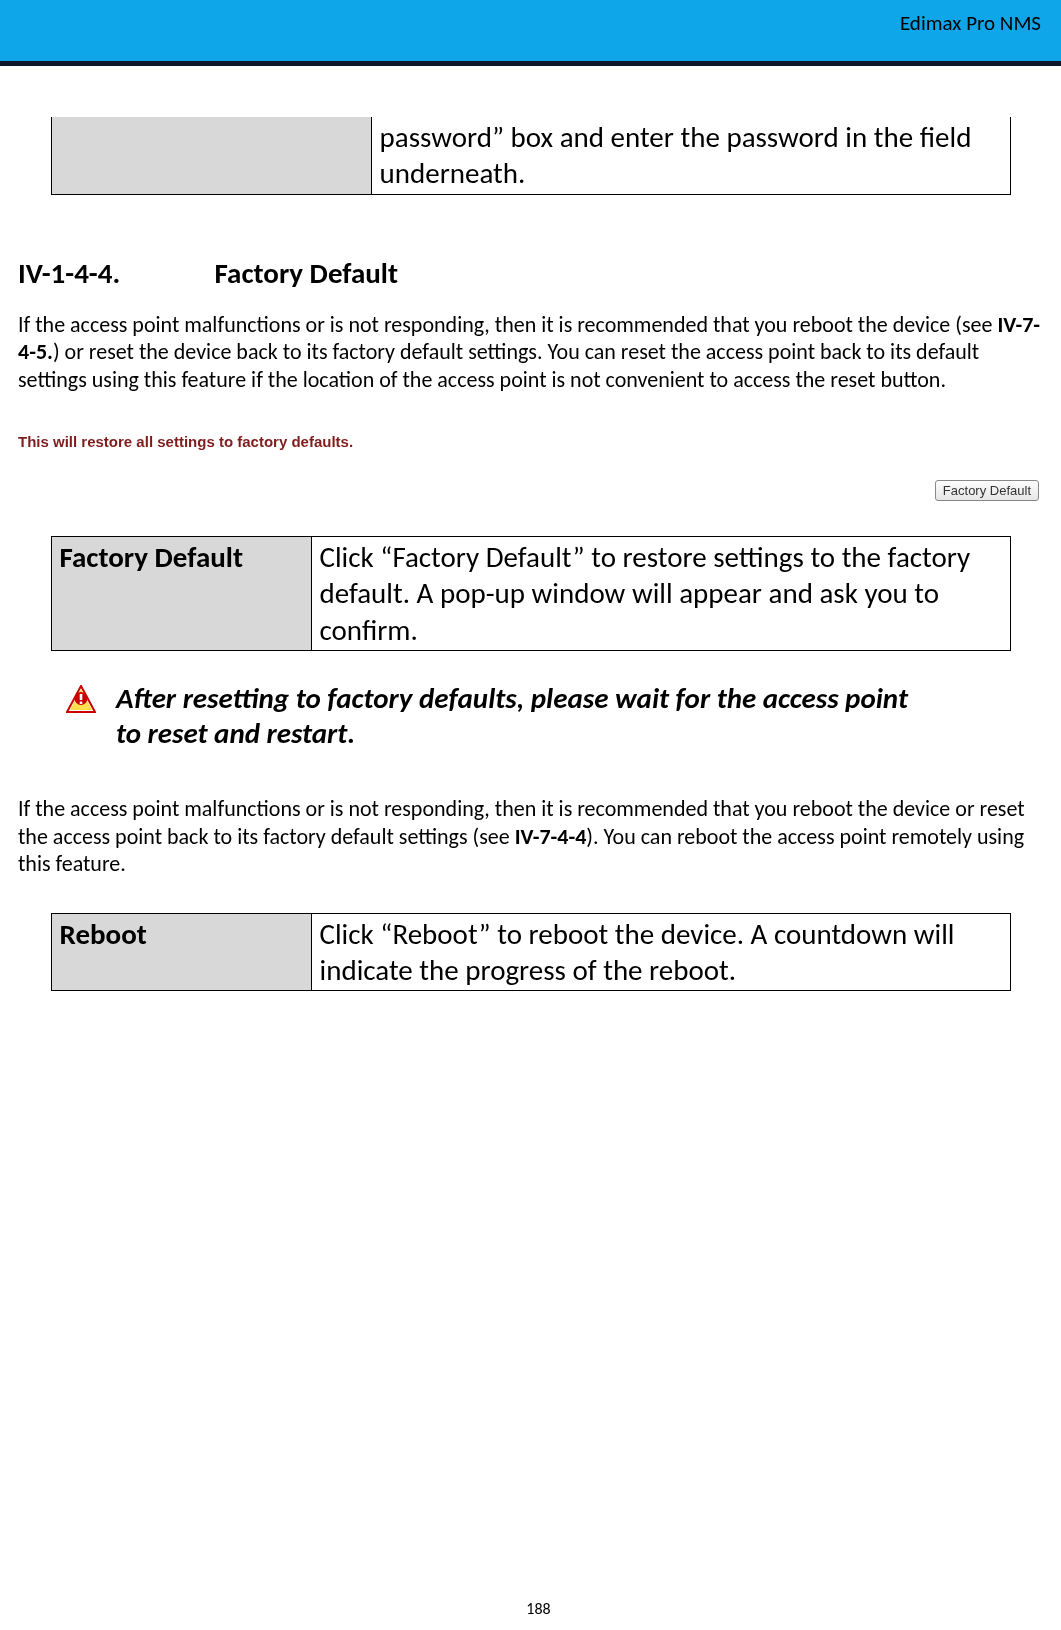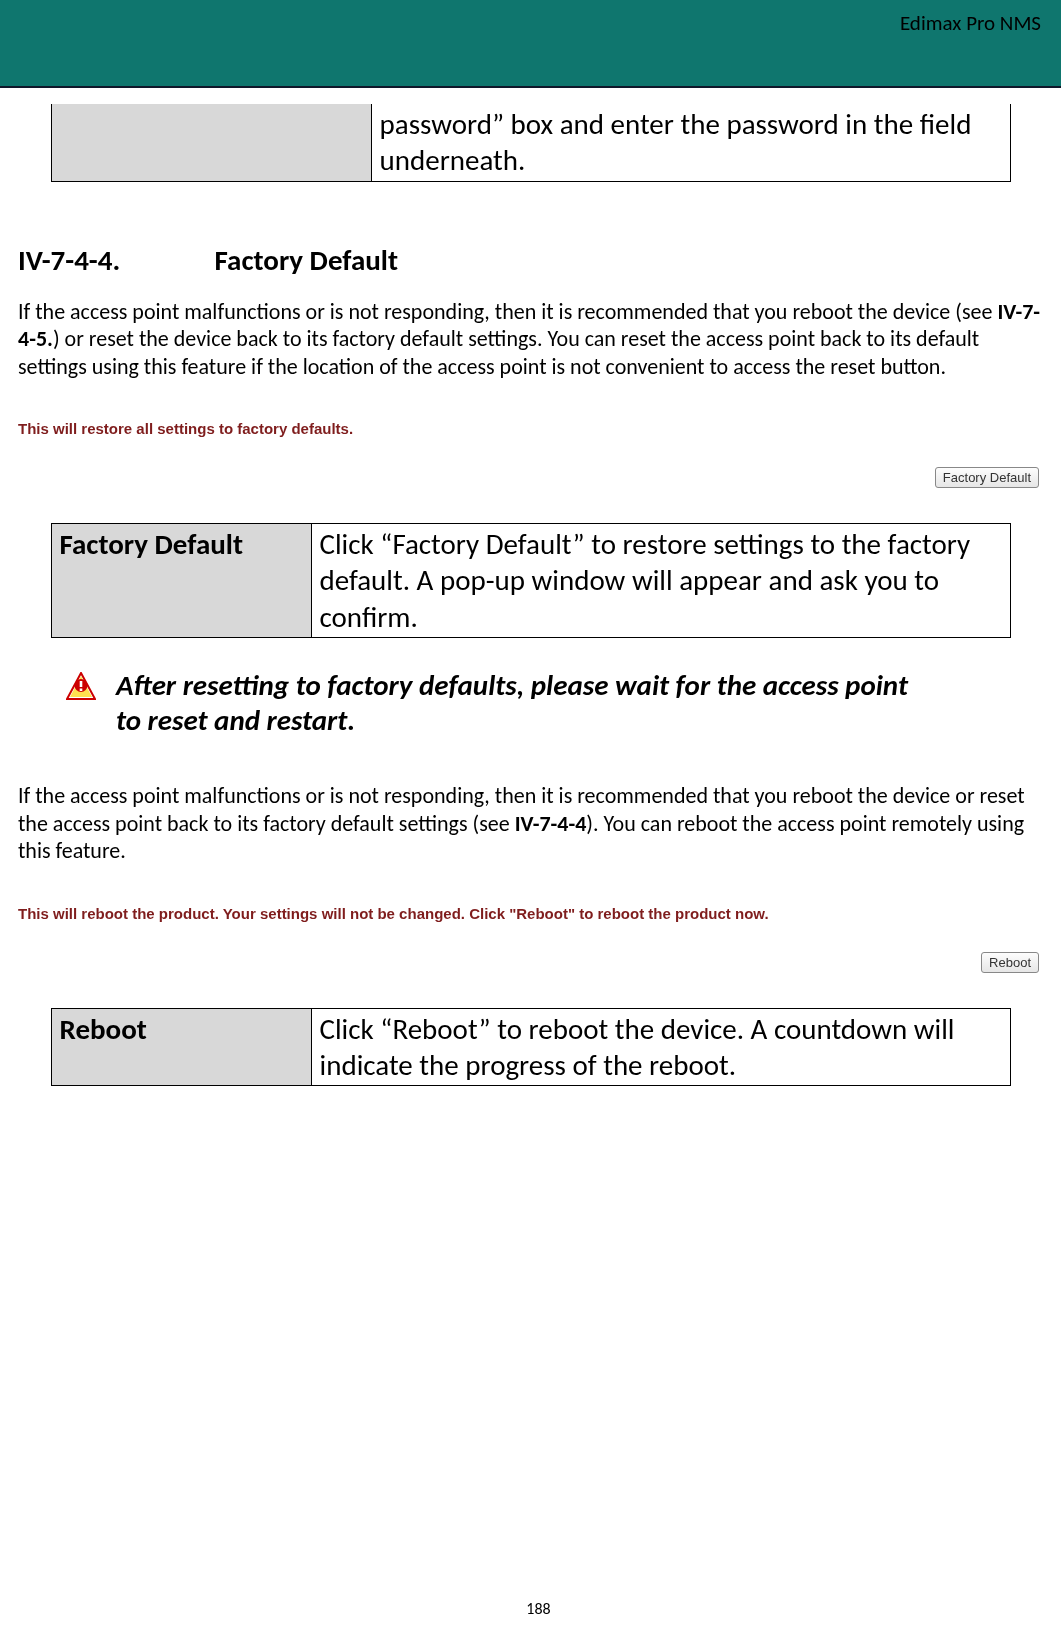--- a/index.html
+++ b/index.html
@@ -4,34 +4,35 @@
   <style>
     * { box-sizing: border-box; margin: 0; padding: 0; }
     body {
       font-family: Calibri, Arial, sans-serif;
       background: #fff;
       width: 1061px;
       margin: 0 auto;
       color: #000;
     }
     .header-bar {
-      background: #0f766e;
-      height: 88px;
+      background: #0ea5e9;
+      height: 66px;
       width: 100%;
-      border-bottom: 2px solid #0f172a;
+      border-bottom: 5px solid #0f172a;
       position: relative;
     }
     .header-text {
       position: absolute;
       right: 20px;
       top: 10px;
       font-size: 21px;
     }
     .content {
       padding: 16px 18px;
+      margin-top: 35px;
     }
     .frag-table {
       border-collapse: collapse;
       width: 960px;
       margin: 0 auto;
       margin-bottom: 60px;
     }
     .frag-table td {
       border: 1.5px solid #000;
       padding: 2px 8px;
@@ -144,21 +145,21 @@
     <table class="frag-table">
       <tbody>
           <tr>
         <td class="frag-left"></td>
         <td class="frag-right">password” box and enter the password in the field underneath.</td>
       </tr>
     </tbody>
       </table>
 
     <div class="section-heading">
-      <span class="section-num">IV-7-4-4.</span>
+      <span class="section-num">IV-1-4-4.</span>
       <span>Factory Default</span>
     </div>
 
     <p class="body-text">
       <span>If the access point malfunctions or is not responding, then it is recommended that you reboot the device (see </span><b>IV-7-4-5.</b><span>) or reset the device back to its factory default settings. You can reset the access point back to its default settings using this feature if the location of the access point is not convenient to access the reset button.</span>
     </p>
 
     <div class="screenshot-box">
       <div class="screenshot-caption">This will restore all settings to factory defaults.</div>
       <div class="screenshot-btn-wrap">
@@ -186,26 +187,20 @@
         </svg>
       </span>
       <div class="warning-text">After resetting to factory defaults, please wait for the access point to reset and restart.</div>
     </div>
 
 
     <p class="body-text">
       <span>If the access point malfunctions or is not responding, then it is recommended that you reboot the device or reset the access point back to its factory default settings (see </span><b>IV-7-4-4</b><span>). You can reboot the access point remotely using this feature.</span>
     </p>
 
-    <div class="screenshot-box">
-      <div class="screenshot-caption">This will reboot the product. Your settings will not be changed. Click "Reboot" to reboot the product now.</div>
-      <div class="screenshot-btn-wrap">
-        <span class="screenshot-btn">Reboot</span>
-      </div>
-    </div>
 
     <table class="desc-table">
       <tbody>
           <tr>
         <td class="desc-left">Reboot</td>
         <td>Click “Reboot” to reboot the device. A countdown will indicate the progress of the reboot.</td>
       </tr>
     </tbody>
       </table>
 

